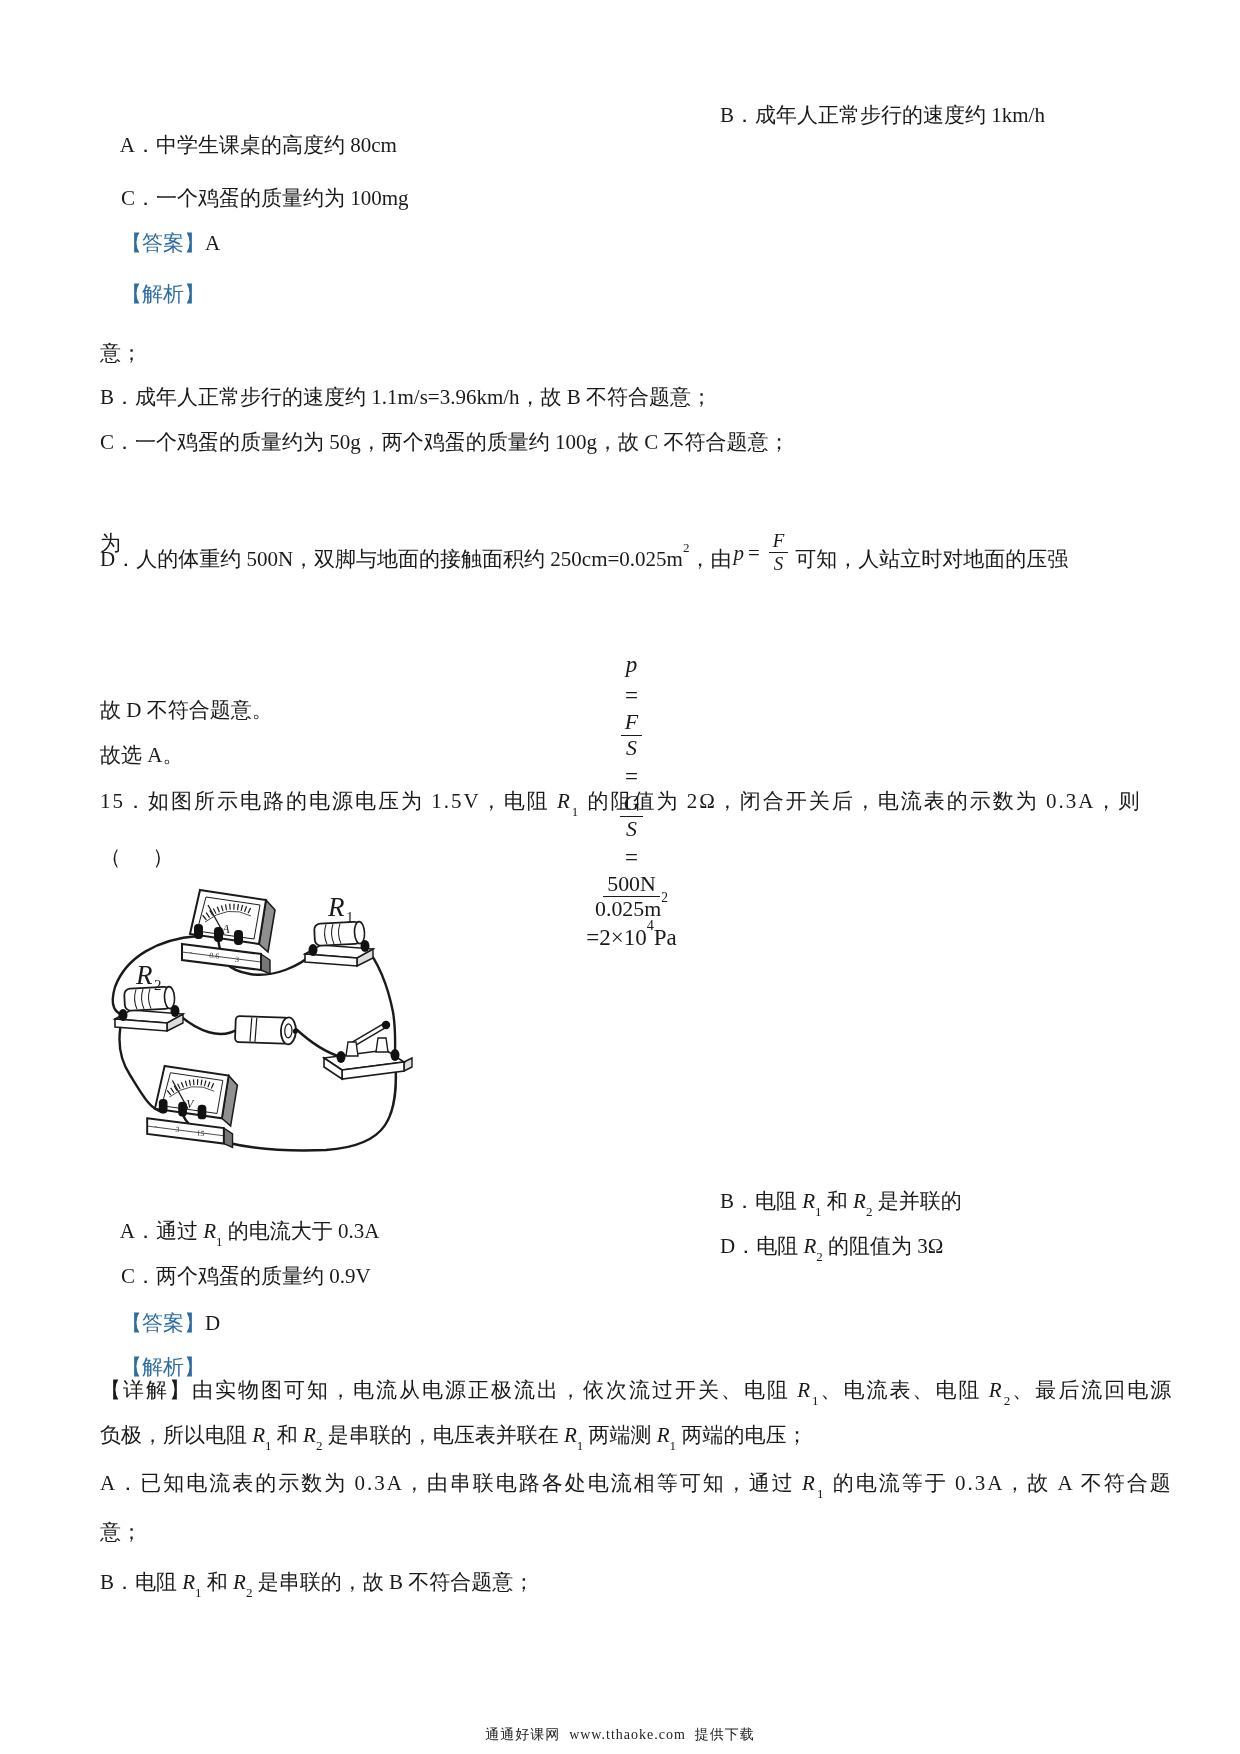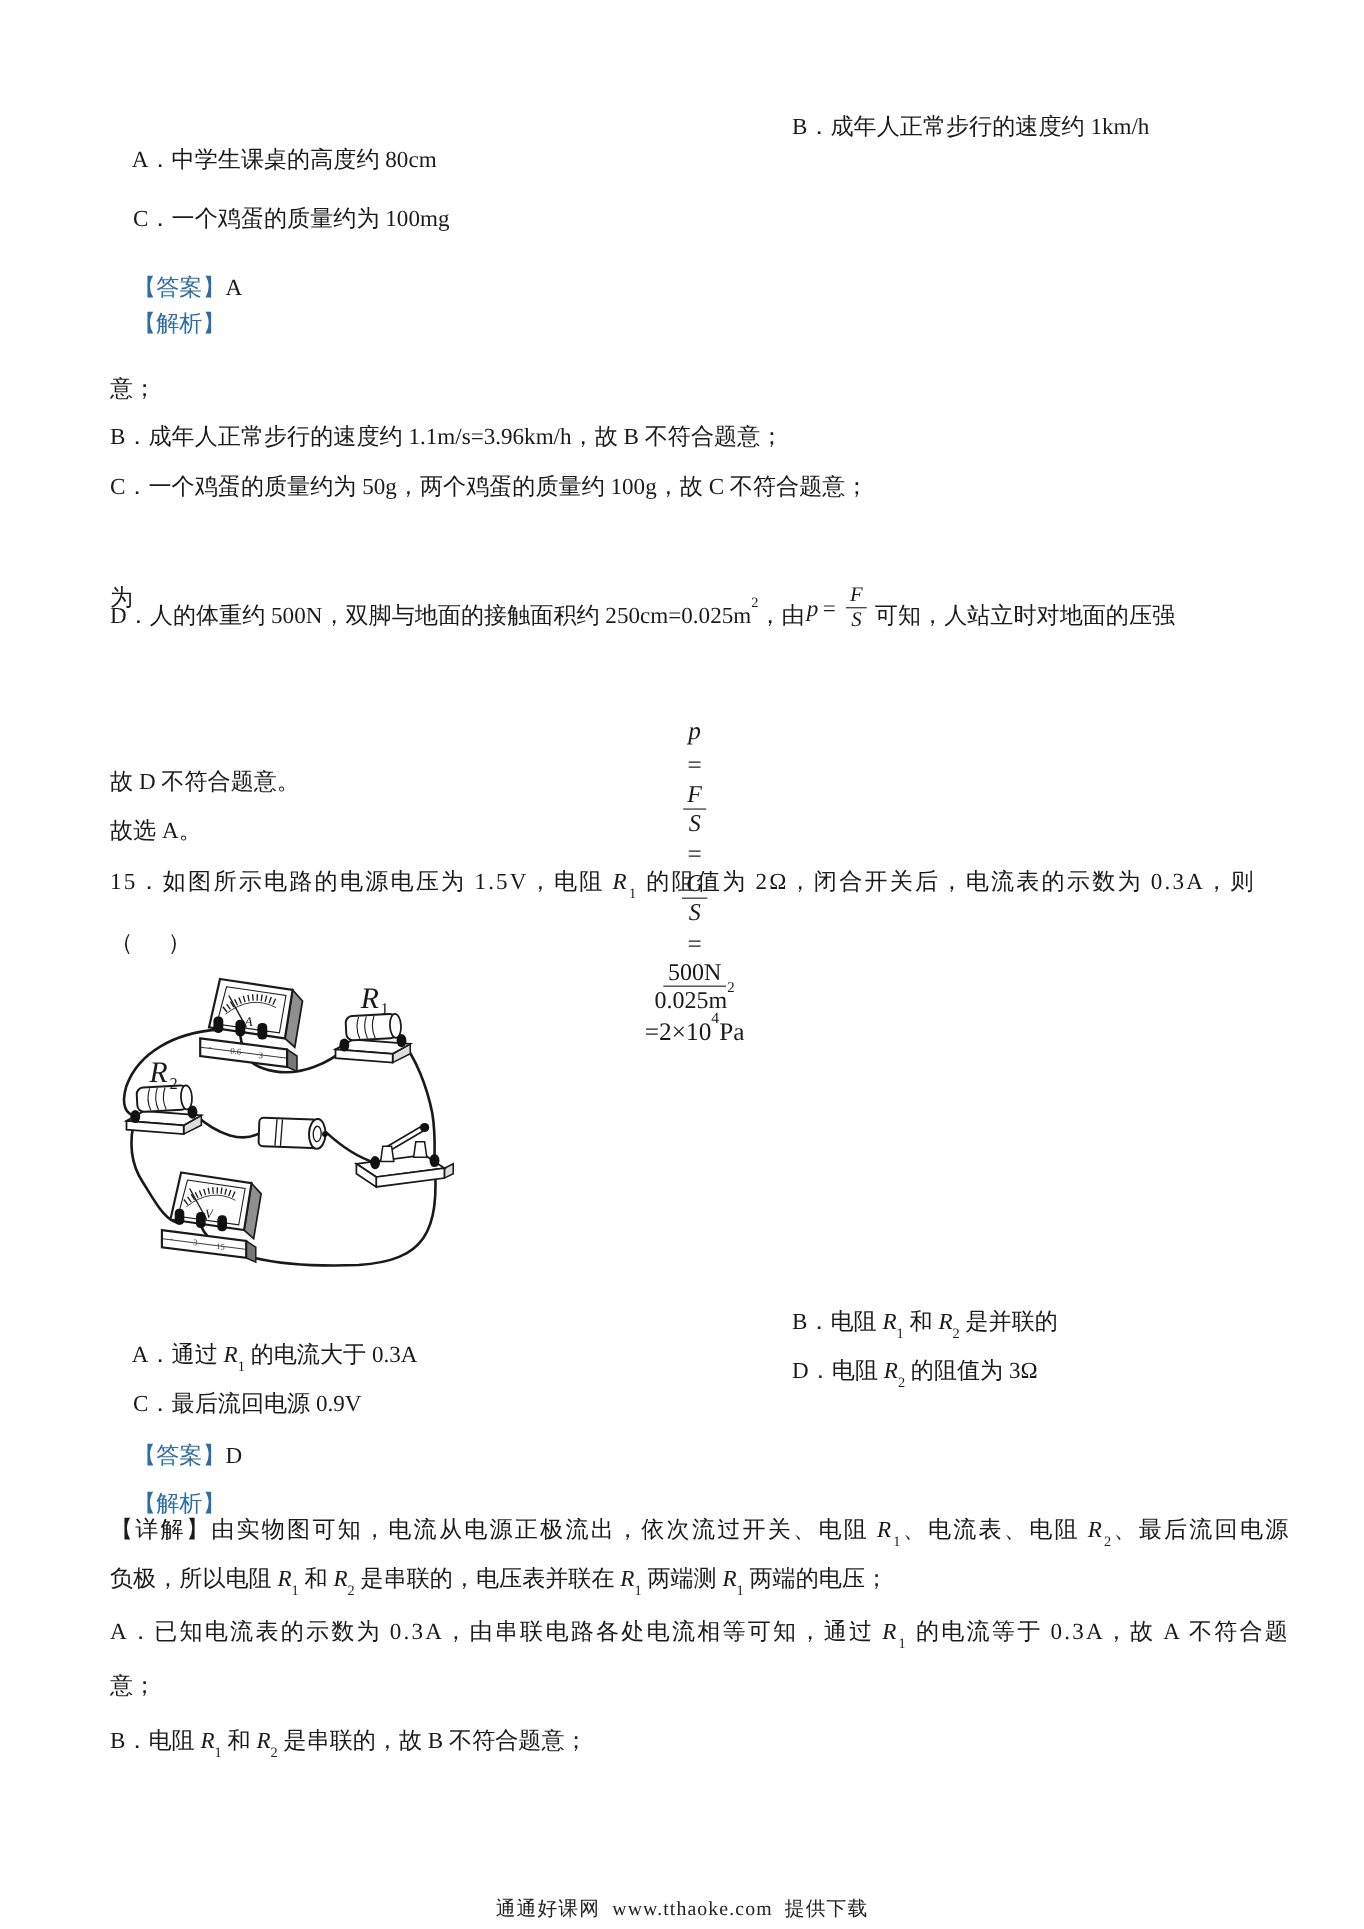--- a/index.html
+++ b/index.html
@@ -21,37 +21,37 @@
         vertical-align:middle; line-height:1.05; margin:0 5px; font-size:0.95em;}
   .fnum{border-bottom:1.6px solid var(--ink); padding:0 4px 1px;}
   .fden{padding-top:1px;}
   .mvar{font-family:"Liberation Serif",serif; font-style:italic;}
   .formula-line{left:0; width:1240px; text-align:center; font-size:23px;}
   .formula-line > *{vertical-align:middle;}
   .feq{margin:0 4px;}
   .inline-math{display:inline-flex; align-items:center; vertical-align:middle; margin:0 2px;}
   .inline-math .frac{font-size:0.9em;}
   .mixline{display:flex; align-items:flex-end; height:54px;}
-  .footer{left:0; width:1240px; text-align:center; font-size:18px; letter-spacing:1px; color:#222;}
+  .footer{left:0; width:1240px; text-align:center; font-size:14px; letter-spacing:1px; color:#222;}
   svg text{font-family:"Liberation Serif",serif;}
 </style>
 </head>
 <body>
 
 <div class="page">
 
   <div class="line" style="top:100px">
     <span>A．中学生课桌的高度约 80cm</span>
     <span class="col2">B．成年人正常步行的速度约 1km/h</span>
   </div>
   <div class="line" style="top:153px">
     <span>C．一个鸡蛋的质量约为 100mg</span>
   </div>
 
-  <div class="line" style="top:216px">
+  <div class="line" style="top:198px">
     <span class="accent">【答案】</span><span>A</span>
   </div>
   <div class="line" style="top:249px">
     <span class="accent">【解析】</span>
   </div>
 
   <div class="line" style="top:338px">意；</div>
   <div class="line" style="top:382px">B．成年人正常步行的速度约 1.1m/s=3.96km/h，故 B 不符合题意；</div>
   <div class="line" style="top:427px">C．一个鸡蛋的质量约为 50g，两个鸡蛋的质量约 100g，故 C 不符合题意；</div>
 
@@ -206,21 +206,21 @@
         <text x="46" y="68">15</text>
       </g>
     </g>
   </svg>
 
   <div class="line" style="top:1186px">
     <span>A．通过 <i>R</i><sub>1</sub> 的电流大于 0.3A</span>
     <span class="col2">B．电阻 <i>R</i><sub>1</sub> 和 <i>R</i><sub>2</sub> 是并联的</span>
   </div>
   <div class="line" style="top:1231px">
-    <span>C．最后流回电源 0.9V</span>
+    <span>C．两个鸡蛋的质量约 0.9V</span>
     <span class="col2">D．电阻 <i>R</i><sub>2</sub> 的阻值为 3Ω</span>
   </div>
 
   <div class="line" style="top:1278px">
     <span class="accent">【答案】</span><span>D</span>
   </div>
   <div class="line" style="top:1322px">
     <span class="accent">【解析】</span>
   </div>
 

